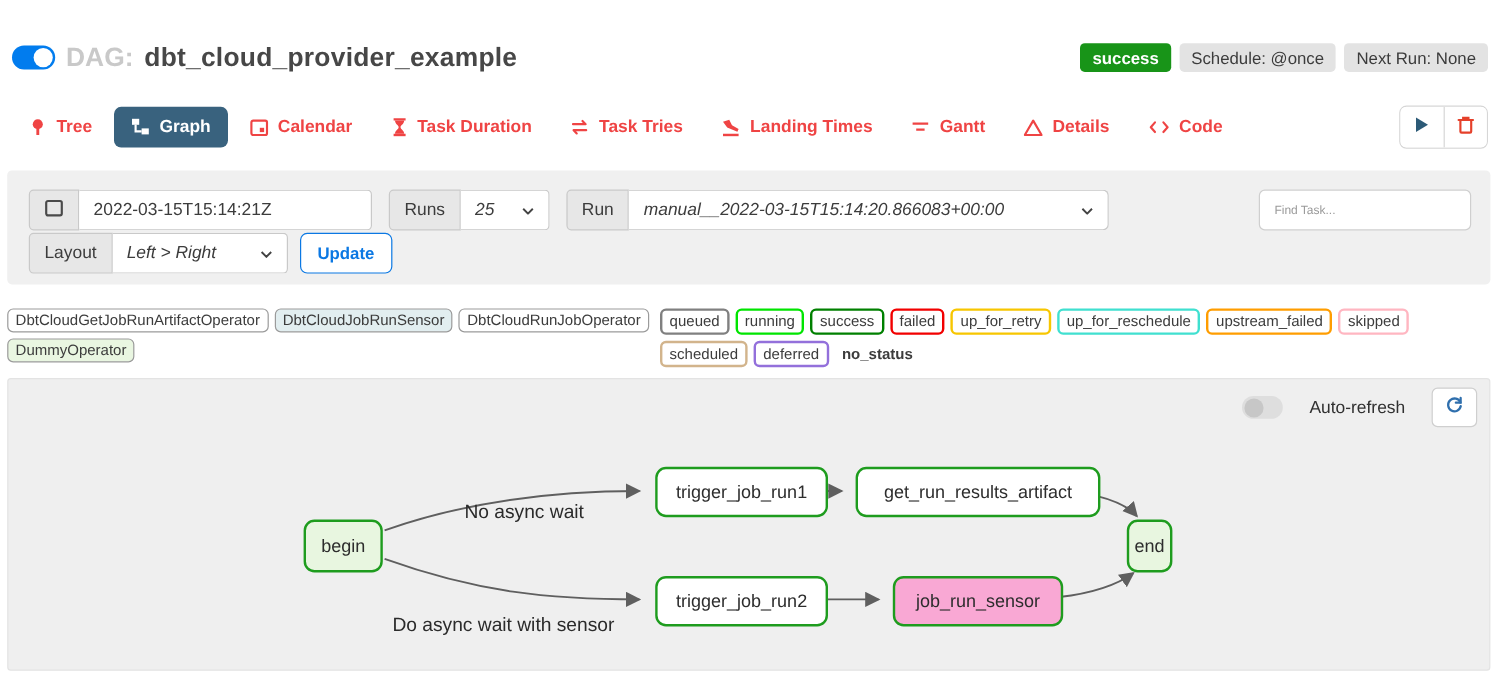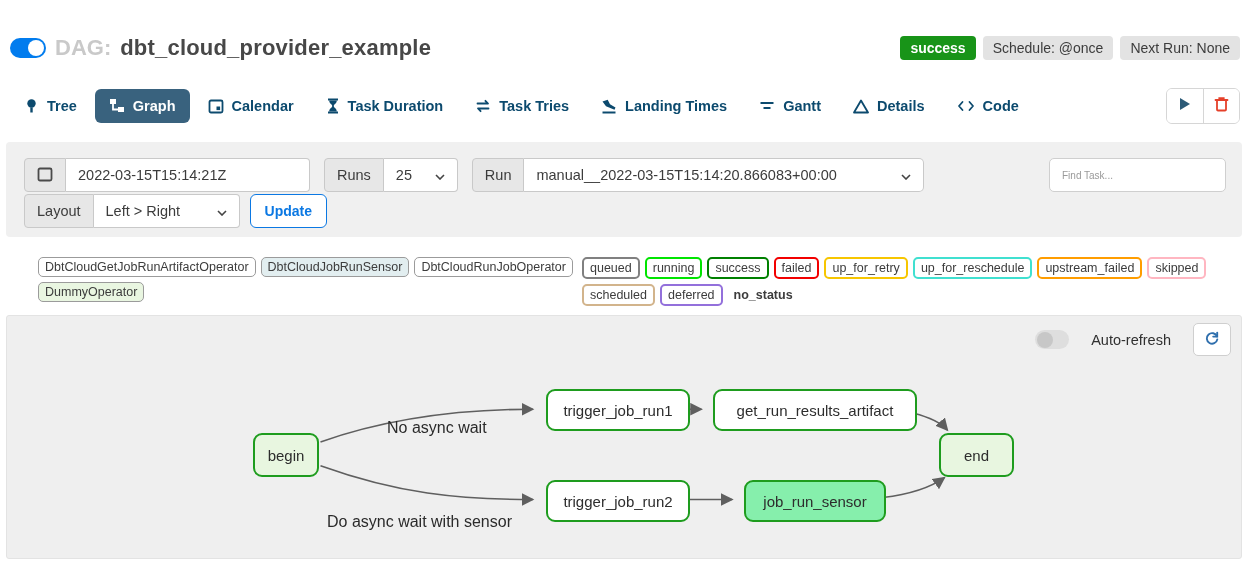--- a/index.html
+++ b/index.html
@@ -17,21 +17,21 @@
   .dag-title { font-size:22px; font-weight:700; color:#474747; letter-spacing:.2px; }
   .header-right { display:flex; align-items:center; gap:7px; }
   .hbadge { font-size:14px; padding:4px 10px; border-radius:4px; background:#e3e3e3; color:#3c3c3c; }
   .hbadge.success { color:#fff; font-weight:600; }
 
   
   .tabbar { position:absolute; top:86px; left:10px; right:8px; height:40px;
     display:flex; align-items:center; justify-content:space-between; }
   .tabs { display:flex; align-items:center; gap:4px; }
   .tab { display:flex; align-items:center; gap:8px; padding:9px 14px; border-radius:6px;
-    font-size:14.5px; font-weight:600; color:#0c4a6e; cursor:pointer; }
+    font-size:14.5px; font-weight:600; color:#ef4444; cursor:pointer; }
   .tab.active { color:#ffffff; }
   .tab svg { display:block; }
   .btn-group { display:flex; border:1px solid #d6d6d6; border-radius:6px; overflow:hidden; background:#fff; }
   .icon-btn { width:36px; height:34px; display:flex; align-items:center; justify-content:center;
     background:#fff; cursor:pointer; }
   .icon-btn + .icon-btn { border-left:1px solid #d6d6d6; }
 
   
   .filter-panel { position:absolute; top:142px; left:6px; right:6px; height:95px;
     background:#f0f0f0; border-radius:4px; }
@@ -39,33 +39,33 @@
   .frow2 { position:absolute; top:52px; left:18px; display:flex; align-items:stretch; }
   .group { display:flex; align-items:stretch; height:34px; }
   .addon { display:flex; align-items:center; padding:0 12px; background:#e7e7e7;
     border:1px solid #c9c9c9; font-size:14.5px; color:#3c3c3c; }
   .addon.first { border-radius:4px 0 0 4px; }
   .field { display:flex; align-items:center; background:#fff; border:1px solid #c9c9c9;
     border-left:none; padding:0 12px; font-size:14.5px; color:#3c3c3c; }
   .field.last { border-radius:0 4px 4px 0; }
   .field input { border:none; outline:none; font-size:14.5px; color:#3c3c3c; width:100%;
     font-family:"Liberation Sans", sans-serif; background:transparent; }
-  .select { justify-content:space-between; gap:14px; cursor:pointer; }
+  .select { justify-content:space-between; gap:14px; cursor:pointer;font-style:italic; }
   .gap { width:14px; }
   .update-btn { height:34px; margin-left:10px; padding:0 14px; background:#fff;
     border:1.5px solid; border-radius:6px; font-size:14px; font-weight:600; cursor:pointer;
     font-family:"Liberation Sans", sans-serif; }
   .find-task { position:absolute; top:16px; right:16px; width:177px; height:34px;
     background:#fff; border:1px solid #cfcfcf; border-radius:5px; padding:0 12px; }
   .find-task input { width:100%; height:100%; border:none; outline:none; font-size:10px;
     font-family:"Liberation Sans", sans-serif; color:#3c3c3c; background:transparent; }
   .find-task input::placeholder { color:#9a9a9a; }
 
   
-  .legend { position:absolute; top:257px; left:6px; right:6px; height:46px;margin-left:32px; }
+  .legend { position:absolute; top:257px; left:6px; right:6px; height:46px; }
   .op-col { position:absolute; left:0; top:0; width:538px; display:flex; flex-wrap:wrap; gap:5px; }
   .st-col { position:absolute; left:544px; top:0; width:700px; display:flex; flex-wrap:wrap;
     gap:5px; align-items:center; }
   .lbadge { font-size:12.5px; padding:2px 6px; border-radius:5px; color:#3c3c3c; white-space:nowrap; }
   .op-badge { border:1px solid #9b9b9b; }
   .st-badge { border:2px solid; background:#fff; }
   .no-status { font-size:12.5px; padding:2px 6px; color:#3c3c3c; font-weight:600; }
 
   
   .graph-panel { position:absolute; top:315px; left:6px; right:6px; bottom:6px;
@@ -77,21 +77,21 @@
   .ar-label { font-size:14.5px; color:#303030; }
   .refresh-btn { width:38px; height:33px; background:#fff; border:1px solid #cfcfcf;
     border-radius:5px; display:flex; align-items:center; justify-content:center; cursor:pointer; }
   .edges-svg { position:absolute; inset:0; width:100%; height:100%; }
   .node { position:absolute; border:2.5px solid; border-radius:9px; display:flex;
     align-items:center; justify-content:center; font-size:15px; font-weight:500;
     color:#2d2d2d; cursor:pointer; }
   .n-begin   { left:246px; top:117px; width:66px;  height:44px; }
   .n-tjr1    { left:539px; top:73px;  width:144px; height:42px; }
   .n-grra    { left:706px; top:73px;  width:204px; height:42px; }
-  .n-end     { left:932px; top:117px; width:75px;  height:44px; }
+  .n-end     { left:932px; top:117px; width:38px;  height:44px; }
   .n-tjr2    { left:539px; top:164px; width:144px; height:42px; }
   .n-jrs     { left:737px; top:164px; width:142px; height:42px; }
   .edge-label { position:absolute; font-size:16px; color:#2b2b2b; white-space:nowrap; }
   .el-1 { left:380px; top:103px; }
   .el-2 { left:320px; top:197px; }
 </style>
 </head>
 <body>
 
 <div class="header">
@@ -296,21 +296,21 @@
   </svg>
 
   <div class="edge-label el-1">No async wait</div>
   <div class="edge-label el-2">Do async wait with sensor</div>
 
   <div class="node n-begin" style="background-color: rgb(232, 246, 224); border-color: rgb(30, 156, 30);">begin</div>
   <div class="node n-tjr1" style="background-color: rgb(255, 255, 255); border-color: rgb(30, 156, 30);">trigger_job_run1</div>
   <div class="node n-grra" style="background-color: rgb(255, 255, 255); border-color: rgb(30, 156, 30);">get_run_results_artifact</div>
   <div class="node n-end" style="background-color: rgb(232, 246, 224); border-color: rgb(30, 156, 30);">end</div>
   <div class="node n-tjr2" style="background-color: rgb(255, 255, 255); border-color: rgb(30, 156, 30);">trigger_job_run2</div>
-  <div class="node n-jrs" style="background-color: #86efac; border-color: rgb(30, 156, 30);">job_run_sensor</div>
+  <div class="node n-jrs" style="background-color: #f9a8d4; border-color: rgb(30, 156, 30);">job_run_sensor</div>
 
   <div class="graph-controls">
     <div class="ar-toggle">
       <div class="knob"></div>
     </div>
     <span class="ar-label">Auto-refresh</span>
     <div class="refresh-btn">
       <span><svg width="16" height="16" viewBox="0 0 16 16" fill="none" stroke="#2f6fad" stroke-width="1.9" stroke-linecap="round">
             <path d="M13.2 2.6v4h-4"></path>
             <path d="M13 6.4 A5.3 5.3 0 1 0 13.3 9.4"></path>

